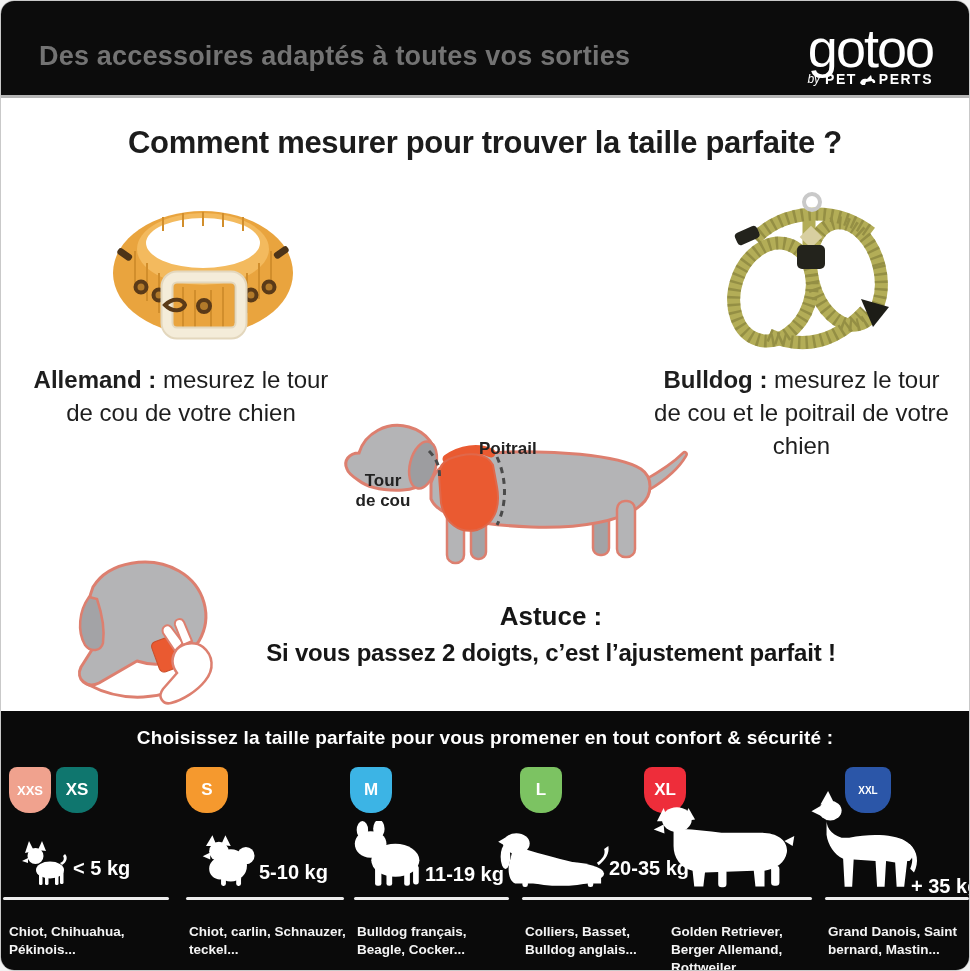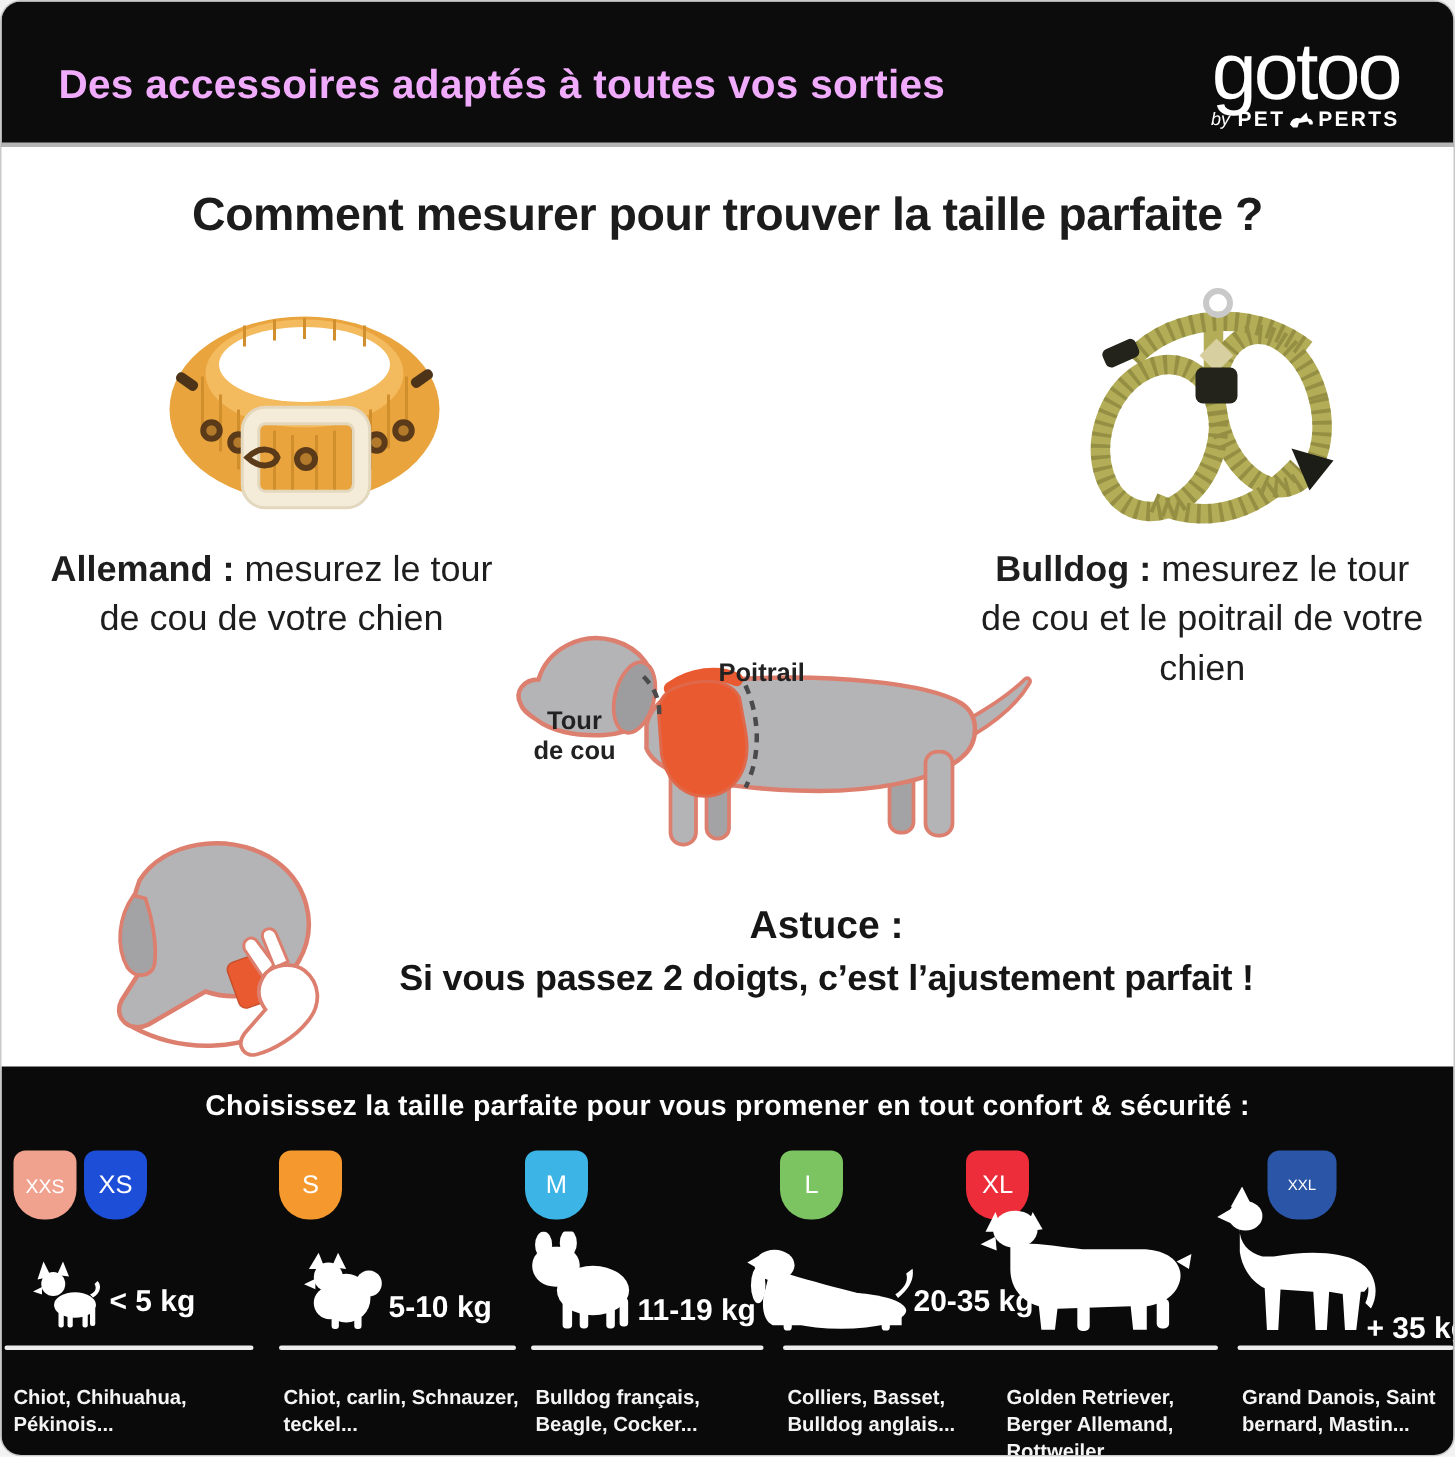--- a/index.html
+++ b/index.html
@@ -1,42 +1,42 @@
 <!DOCTYPE html>
 <html><head>
 <meta charset="utf-8">
 <style>
   html,body{margin:0;padding:0;background:#f2f2f2;font-family:"Liberation Sans",sans-serif;}
   .page{position:relative;width:970px;height:971px;background:#ffffff;border:1px solid #c9c9c9;
         border-radius:14px;overflow:hidden;box-sizing:border-box;}
   
   .banner{position:absolute;left:0;top:0;width:100%;height:97px;background:#0c0c0c;
           border-bottom:3px solid #b5b5b5;box-sizing:border-box;}
-  .tagline{position:absolute;left:38px;top:40px;color:#f0abfc;font-size:27px;font-weight:bold;letter-spacing:.2px;}
+  .tagline{position:absolute;left:38px;top:40px;color:#737373;font-size:27px;font-weight:bold;letter-spacing:.2px;}
   .logo{position:absolute;right:36px;top:4px;text-align:right;color:#fff;}
   .logo-name{font-size:54px;font-weight:400;letter-spacing:-2px;line-height:1;margin-top:16px;}
   .logo-by{margin-top:-4px;font-size:14px;font-weight:bold;letter-spacing:1.5px;display:flex;align-items:center;justify-content:flex-end;gap:2px;}
   .logo-by .by{font-weight:normal;font-style:italic;font-size:12px;letter-spacing:0;margin-right:3px;}
   
   .title{position:absolute;left:0;top:124px;width:100%;text-align:center;font-size:31px;
          font-weight:bold;color:#1c1c1c;letter-spacing:-.3px;}
   .illu{position:absolute;}
   .measure-text{position:absolute;font-size:24px;color:#1e1e1e;text-align:center;line-height:1.38;}
   .measure-text b{font-weight:bold;}
   .diagram{position:absolute;left:330px;top:402px;width:365px;height:185px;}
   .diagram-label{position:absolute;font-size:17px;font-weight:bold;color:#222;line-height:1.15;text-align:center;}
   .tip{position:absolute;left:160px;top:600px;width:780px;text-align:center;color:#161616;}
   .tip-title{font-size:26px;font-weight:bold;}
   .tip-text{margin-top:7px;font-size:24px;font-weight:bold;letter-spacing:-.2px;}
   
   .panel{position:absolute;left:0;top:710px;width:100%;height:261px;background:#0a0a0a;}
   .panel-heading{position:absolute;left:0;top:16px;width:100%;text-align:center;color:#ffffff;
                  font-size:19px;font-weight:bold;letter-spacing:.2px;}
   .badge{position:absolute;top:56px;width:42px;height:46px;border-radius:8px 8px 20px 20px;
-         display:flex;align-items:center;justify-content:center;color:#fff;font-weight:normal;font-size:17px;}
+         display:flex;align-items:center;justify-content:center;color:#fff;font-weight:bold;font-size:17px;}
   .badge.small{font-size:13px;}
   .badge.b-xxs{background:#f0a28e}.badge.b-xs{background:#9d80c4}.badge.b-s{background:#f5992e}
   .badge.b-m{background:#3cb4e5}.badge.b-l{background:#7cc362}.badge.b-xl{background:#ee2d3a}
   .badge.b-xxl{background:#2b56a8;width:46px;font-size:10px;}
   .weight{position:absolute;color:#ffffff;font-size:20px;font-weight:bold;white-space:nowrap;}
   .divline{position:absolute;top:186px;height:3px;background:#ededed;border-radius:2px;}
   .breeds{position:absolute;top:212px;color:#f4f4f4;font-size:13.5px;font-weight:bold;line-height:1.32;}
   .dogsil{position:absolute;}
 </style>
 </head>
@@ -157,21 +157,21 @@
 
   <div class="tip">
     <div class="tip-title">Astuce :</div>
     <div class="tip-text">Si vous passez 2 doigts, c’est l’ajustement parfait !</div>
   </div>
 
   <div class="panel">
     <div class="panel-heading">Choisissez la taille parfaite pour vous promener en tout confort &amp; sécurité :</div>
 
     <div class="badge b-xxs small" style="left: 8px; background: rgb(240, 162, 142);">XXS</div>
-    <div class="badge b-xs" style="left: 55px; background: #1d4ed8;">XS</div>
+    <div class="badge b-xs" style="left: 55px; background: #0f766e;">XS</div>
     <div class="badge b-s" style="left: 185px; background: rgb(245, 153, 46);">S</div>
     <div class="badge b-m" style="left: 349px; background: rgb(60, 180, 229);">M</div>
     <div class="badge b-l" style="left: 519px; background: rgb(124, 195, 98);">L</div>
     <div class="badge b-xl" style="left: 643px; background: rgb(238, 45, 58);">XL</div>
     <div class="badge b-xxl" style="left: 844px; background: rgb(43, 86, 168);">XXL</div>
 
     <svg class="dogsil" style="left:18px;top:128px" width="50" height="48" viewBox="0 0 100 92">
       <g fill="#ffffff">
         <polygon points="20,2 30,22 12,26"></polygon>
           <polygon points="46,2 38,20 54,22"></polygon>

